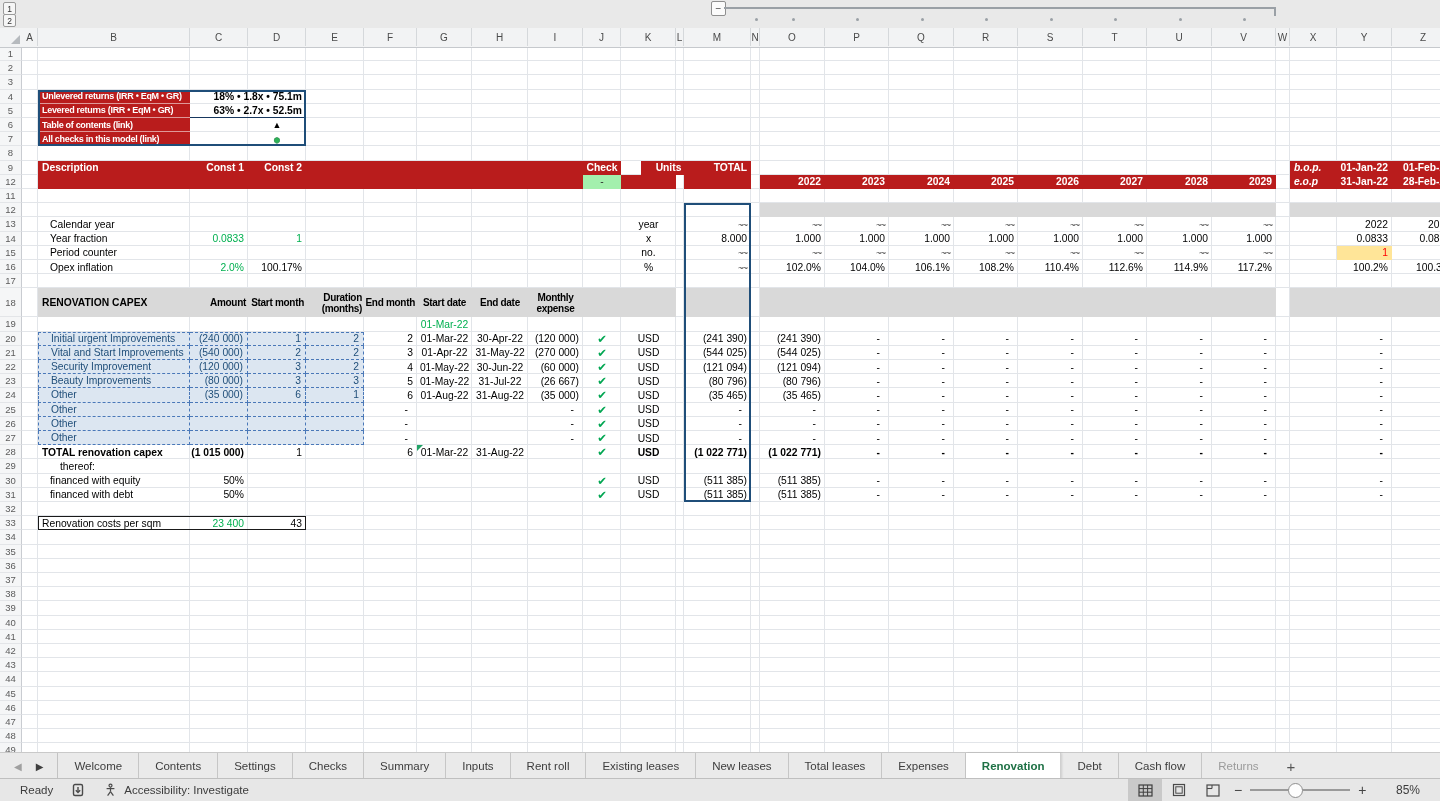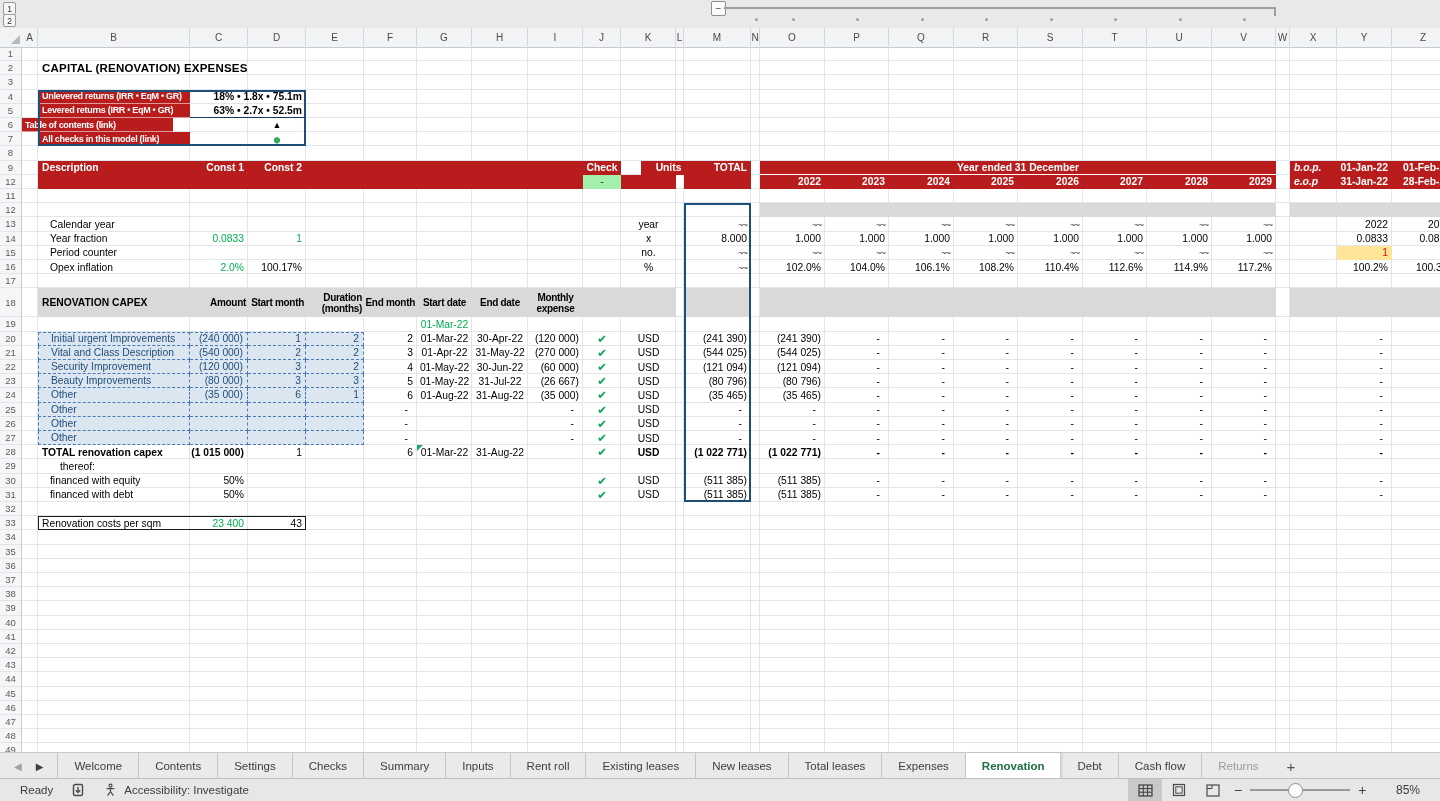--- a/index.html
+++ b/index.html
@@ -261,37 +261,35 @@
     <div class="rhd" style="top: 568.6px; height: 14.2px;">40</div>
     <div class="rhd" style="top: 582.8px; height: 14.2px;">41</div>
     <div class="rhd" style="top: 597px; height: 14.2px;">42</div>
     <div class="rhd" style="top: 611.2px; height: 14.2px;">43</div>
     <div class="rhd" style="top: 625.4px; height: 14.2px;">44</div>
     <div class="rhd" style="top: 639.6px; height: 14.2px;">45</div>
     <div class="rhd" style="top: 653.8px; height: 14.2px;">46</div>
     <div class="rhd" style="top: 668px; height: 14.2px;">47</div>
     <div class="rhd" style="top: 682.2px; height: 14.2px;">48</div>
     <div class="rhd" style="top: 696.4px; height: 14.2px;">49</div>
-    <div class="cell ttl" style="left: 38px; width: 326px; top: 14.2px; height: 14.2px;">CAPITAL (RENOVATION) EXPENSES</div>
     <div class="cell navy lbl bwhite" style="left: 38px; width: 152px; top: 42.6px; height: 14.2px;">Unlevered returns (IRR • EqM • GR)</div>
     <div class="cell r val" style="left: 190px; width: 116px; top: 42.6px; height: 14.2px;">18% • 1.8x • 75.1m</div>
     <div class="cell navy lbl bwhite" style="left: 38px; width: 152px; top: 56.8px; height: 14.2px;">Levered returns (IRR • EqM • GR)</div>
     <div class="cell r val vb" style="left: 190px; width: 116px; top: 56.8px; height: 14.2px;">63% • 2.7x • 52.5m</div>
-    <div class="cell navy lbl bwhite" style="left: 21px; width: 152px; top: 71px; height: 14.2px;">Table of contents (link)</div>
+    <div class="cell navy lbl bwhite" style="left: 38px; width: 152px; top: 71px; height: 14.2px;">Table of contents (link)</div>
     <div class="cell c tri" style="left: 248px; width: 58px; top: 71px; height: 14.2px;">▲</div>
     <div class="cell navy lbl" style="left: 38px; width: 152px; top: 85.2px; height: 14.2px;">All checks in this model (link)</div>
     <div class="cell c dotg" style="left: 248px; width: 58px; top: 85.2px; height: 14.2px;">●</div>
     <div class="cell navy b" style="left: 38px; width: 152px; top: 113.6px; height: 14.2px;">Description</div>
     <div class="cell navy b r" style="left: 190px; width: 58px; top: 113.6px; height: 14.2px;">Const 1</div>
     <div class="cell navy b r" style="left: 248px; width: 58px; top: 113.6px; height: 14.2px;">Const 2</div>
     <div class="cell navy" style="left: 306px; width: 277px; top: 113.6px; height: 14.2px;"></div>
     <div class="cell navy b c" style="left: 583px; width: 38px; top: 113.6px; height: 14.2px;">Check</div>
     <div class="cell navy b c" style="left: 641px; width: 55px; top: 113.6px; height: 14.2px;">Units</div>
     <div class="cell navy b r" style="left: 684px; width: 67px; top: 113.6px; height: 14.2px;">TOTAL</div>
-    <div class="cell navy b c ybord" style="left: 760px; width: 516px; top: 113.6px; height: 14.2px;">Year ended 31 December</div>
     <div class="cell navy bi" style="left: 1290px; width: 47px; top: 113.6px; height: 14.2px;">b.o.p.</div>
     <div class="cell navy b r" style="left: 1337px; width: 55px; top: 113.6px; height: 14.2px;">01-Jan-22</div>
     <div class="cell navy b r" style="left: 1392px; width: 63px; top: 113.6px; height: 14.2px;">01-Feb-22</div>
     <div class="cell navy" style="left: 38px; width: 545px; top: 127.8px; height: 14.2px;"></div>
     <div class="cell jok c" style="left: 583px; width: 38px; top: 127.8px; height: 14.2px;">-</div>
     <div class="cell navy" style="left: 621px; width: 55px; top: 127.8px; height: 14.2px;"></div>
     <div class="cell navy" style="left: 684px; width: 67px; top: 127.8px; height: 14.2px;"></div>
     <div class="cell navy b r" style="left: 760px; width: 65px; top: 127.8px; height: 14.2px;">2022</div>
     <div class="cell navy b r" style="left: 825px; width: 64px; top: 127.8px; height: 14.2px;">2023</div>
     <div class="cell navy b r" style="left: 889px; width: 65px; top: 127.8px; height: 14.2px;">2024</div>
@@ -361,21 +359,21 @@
     <div class="cell inp inpT r" style="left: 248px; width: 58px; top: 284.6px; height: 14.2px;">1</div>
     <div class="cell inp inpT r" style="left: 306px; width: 58px; top: 284.6px; height: 14.2px;">2</div>
     <div class="cell r" style="left: 364px; width: 53px; top: 284.6px; height: 14.2px;">2</div>
     <div class="cell c" style="left: 417px; width: 55px; top: 284.6px; height: 14.2px;">01-Mar-22</div>
     <div class="cell c" style="left: 472px; width: 56px; top: 284.6px; height: 14.2px;">30-Apr-22</div>
     <div class="cell r" style="left: 528px; width: 55px; top: 284.6px; height: 14.2px;">(120 000)</div>
     <div class="cell chk c" style="left: 583px; width: 38px; top: 284.6px; height: 14.2px;">✔</div>
     <div class="cell c" style="left: 621px; width: 55px; top: 284.6px; height: 14.2px;">USD</div>
     <div class="cell r" style="left: 684px; width: 67px; top: 284.6px; height: 14.2px;">(241 390)</div>
     <div class="cell r" style="left: 760px; width: 65px; top: 284.6px; height: 14.2px;">(241 390)</div>
-    <div class="cell inp inpL ind" style="left: 38px; width: 152px; top: 298.8px; height: 14.2px;">Vital and Class Description</div>
+    <div class="cell inp inpL ind" style="left: 38px; width: 152px; top: 298.8px; height: 14.2px;">Vital and Start Improvements</div>
     <div class="cell inp r" style="left: 190px; width: 58px; top: 298.8px; height: 14.2px;">(540 000)</div>
     <div class="cell inp r" style="left: 248px; width: 58px; top: 298.8px; height: 14.2px;">2</div>
     <div class="cell inp r" style="left: 306px; width: 58px; top: 298.8px; height: 14.2px;">2</div>
     <div class="cell r" style="left: 364px; width: 53px; top: 298.8px; height: 14.2px;">3</div>
     <div class="cell c" style="left: 417px; width: 55px; top: 298.8px; height: 14.2px;">01-Apr-22</div>
     <div class="cell c" style="left: 472px; width: 56px; top: 298.8px; height: 14.2px;">31-May-22</div>
     <div class="cell r" style="left: 528px; width: 55px; top: 298.8px; height: 14.2px;">(270 000)</div>
     <div class="cell chk c" style="left: 583px; width: 38px; top: 298.8px; height: 14.2px;">✔</div>
     <div class="cell c" style="left: 621px; width: 55px; top: 298.8px; height: 14.2px;">USD</div>
     <div class="cell r" style="left: 684px; width: 67px; top: 298.8px; height: 14.2px;">(544 025)</div>

